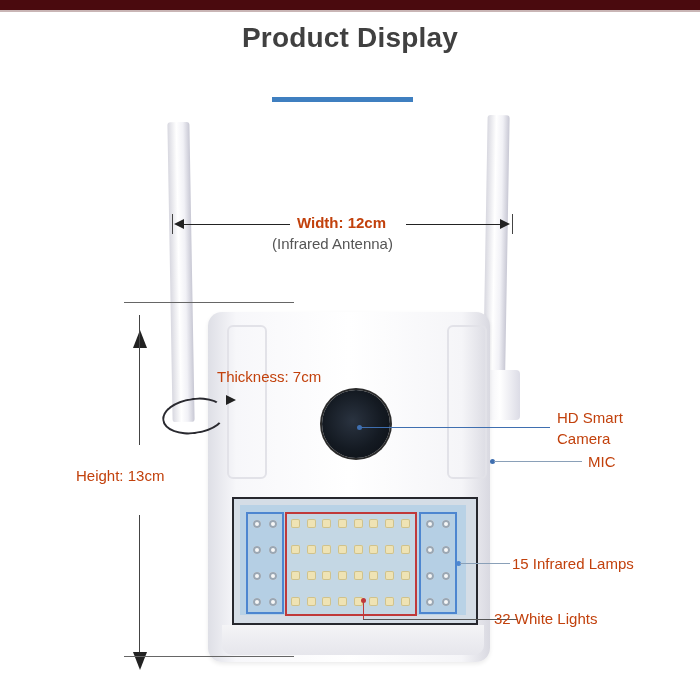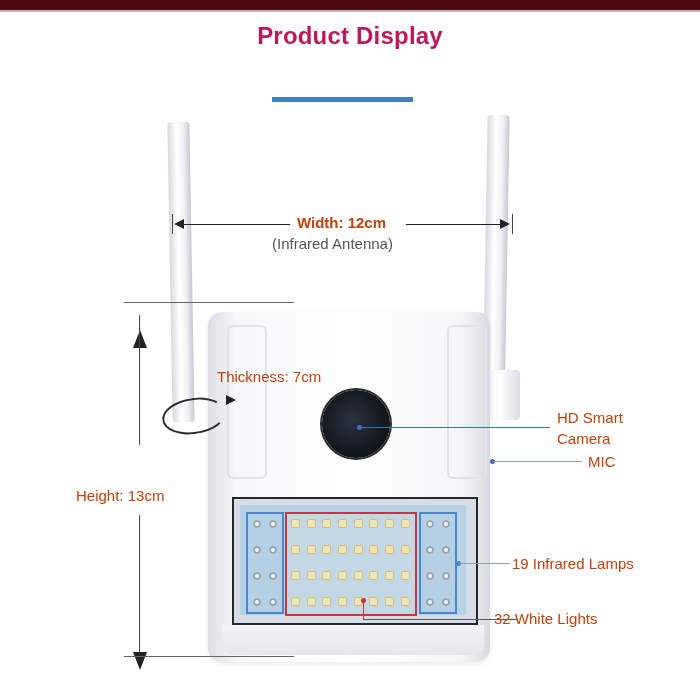--- a/index.html
+++ b/index.html
@@ -1,19 +1,19 @@
 <!DOCTYPE html>
 <html><head>
 <meta charset="utf-8">
 <style>
   html,body{margin:0;padding:0;}
   body{width:700px;height:700px;background:#ffffff;position:relative;overflow:hidden;font-family:"Liberation Sans","DejaVu Sans",sans-serif;color:#3a3a3a;}
   .topbar{position:absolute;left:0;top:0;width:700px;height:10px;background:#4a0a0e;}
   .topbar:after{content:"";position:absolute;left:0;top:10px;width:700px;height:2px;background:#c9b5b5;}
-  .title{position:absolute;left:0;top:22px;width:700px;text-align:center;font-size:24px;font-weight:bold;color:#be185d;letter-spacing:0.2px;}
+  .title{position:absolute;left:0;top:22px;width:700px;text-align:center;font-size:28px;font-weight:bold;color:#404040;letter-spacing:0.2px;}
   .title-underline{position:absolute;left:272px;top:97px;width:141px;height:5px;background:#3f7fc0;}
   .antenna{position:absolute;width:22px;background:linear-gradient(90deg,#d8d8e0 0%,#ffffff 40%,#f1f1f6 70%,#c8c8d4 100%);border-radius:3px;}
   .ant-left{left:170px;top:122px;height:300px;transform:rotate(-1deg);}
   .ant-right{left:485px;top:115px;height:305px;transform:rotate(1deg);}
   .ant-joint-r{position:absolute;left:480px;top:370px;width:40px;height:50px;background:linear-gradient(90deg,#ececf2,#fff,#dcdce6);border-radius:4px;}
   .body-case{position:absolute;left:208px;top:312px;width:282px;height:350px;background:linear-gradient(90deg,#dedfe6 0%,#f7f7fa 10%,#ffffff 50%,#f5f5f8 90%,#d9d9e1 100%);border-radius:14px;box-shadow:0 2px 4px rgba(0,0,0,0.08);}
   .groove{position:absolute;border:2px solid #e2e2e8;border-radius:6px;}
   .groove-l{left:227px;top:325px;width:36px;height:150px;}
   .groove-r{left:447px;top:325px;width:36px;height:150px;}
   .lens{position:absolute;left:322px;top:390px;width:68px;height:68px;border-radius:50%;background:radial-gradient(circle at 45% 45%,#2a3340 0%,#141a22 55%,#0a0d12 100%);box-shadow:0 0 0 2px #2b2b2b;}
@@ -122,38 +122,38 @@
 <div class="arrowhead-l" style="left:174px;top:219px;"></div>
 <div class="hline" style="left:182px;top:224px;width:108px;background:#222;"></div>
 <div class="label label-bold" style="left:297px;top:214px;">Width: 12cm</div>
 <div class="hline" style="left:406px;top:224px;width:96px;background:#222;"></div>
 <div class="arrowhead-r" style="left:500px;top:219px;"></div>
 <div class="label" style="left:272px;top:235px;color:#555;">(Infrared Antenna)</div>
 
 <div class="hline" style="left:124px;top:302px;width:170px;background:#666;"></div>
 <div class="arrowhead-u" style="left:133px;top:330px;"></div>
 <div class="vline" style="left:139px;top:315px;height:130px;"></div>
-<div class="label" style="left:76px;top:467px;margin-top:20px;">Height: 13cm</div>
+<div class="label" style="left:76px;top:467px;">Height: 13cm</div>
 <div class="vline" style="left:139px;top:515px;height:140px;"></div>
 <div class="arrowhead-d" style="left:133px;top:652px;"></div>
 <div class="hline" style="left:124px;top:656px;width:170px;background:#666;"></div>
 
 <div class="rot-ellipse"></div>
 <div class="arrowhead-r" style="left:226px;top:395px;"></div>
 <div class="label" style="left:217px;top:368px;">Thickness: 7cm</div>
 
 <div class="dot" style="left:357px;top:425px;background:#3f6fb0;"></div>
 <div class="hline" style="left:360px;top:427px;width:190px;background:#3f6fb0;"></div>
 <div class="label" style="left:557px;top:409px;">HD Smart</div>
 <div class="label" style="left:557px;top:430px;text-align:right;">Camera</div>
 
 <div class="dot" style="left:490px;top:459px;background:#3f6fb0;"></div>
 <div class="hline" style="left:494px;top:461px;width:88px;background:#8aa0b8;"></div>
 <div class="label" style="left:588px;top:453px;">MIC</div>
 
 <div class="dot" style="left:456px;top:561px;background:#4d86d0;"></div>
 <div class="hline" style="left:460px;top:563px;width:50px;background:#8aa0b8;"></div>
-<div class="label" style="left:512px;top:555px;">19 Infrared Lamps</div>
+<div class="label" style="left:512px;top:555px;">15 Infrared Lamps</div>
 
 <div class="dot" style="left:361px;top:598px;background:#c0393a;"></div>
 <div class="vline" style="left:363px;top:602px;height:17px;background:#c0393a;"></div>
 <div class="hline" style="left:363px;top:619px;width:155px;background:#555;"></div>
 <div class="label" style="left:494px;top:610px;">32 White Lights</div>
 
 </body></html>

